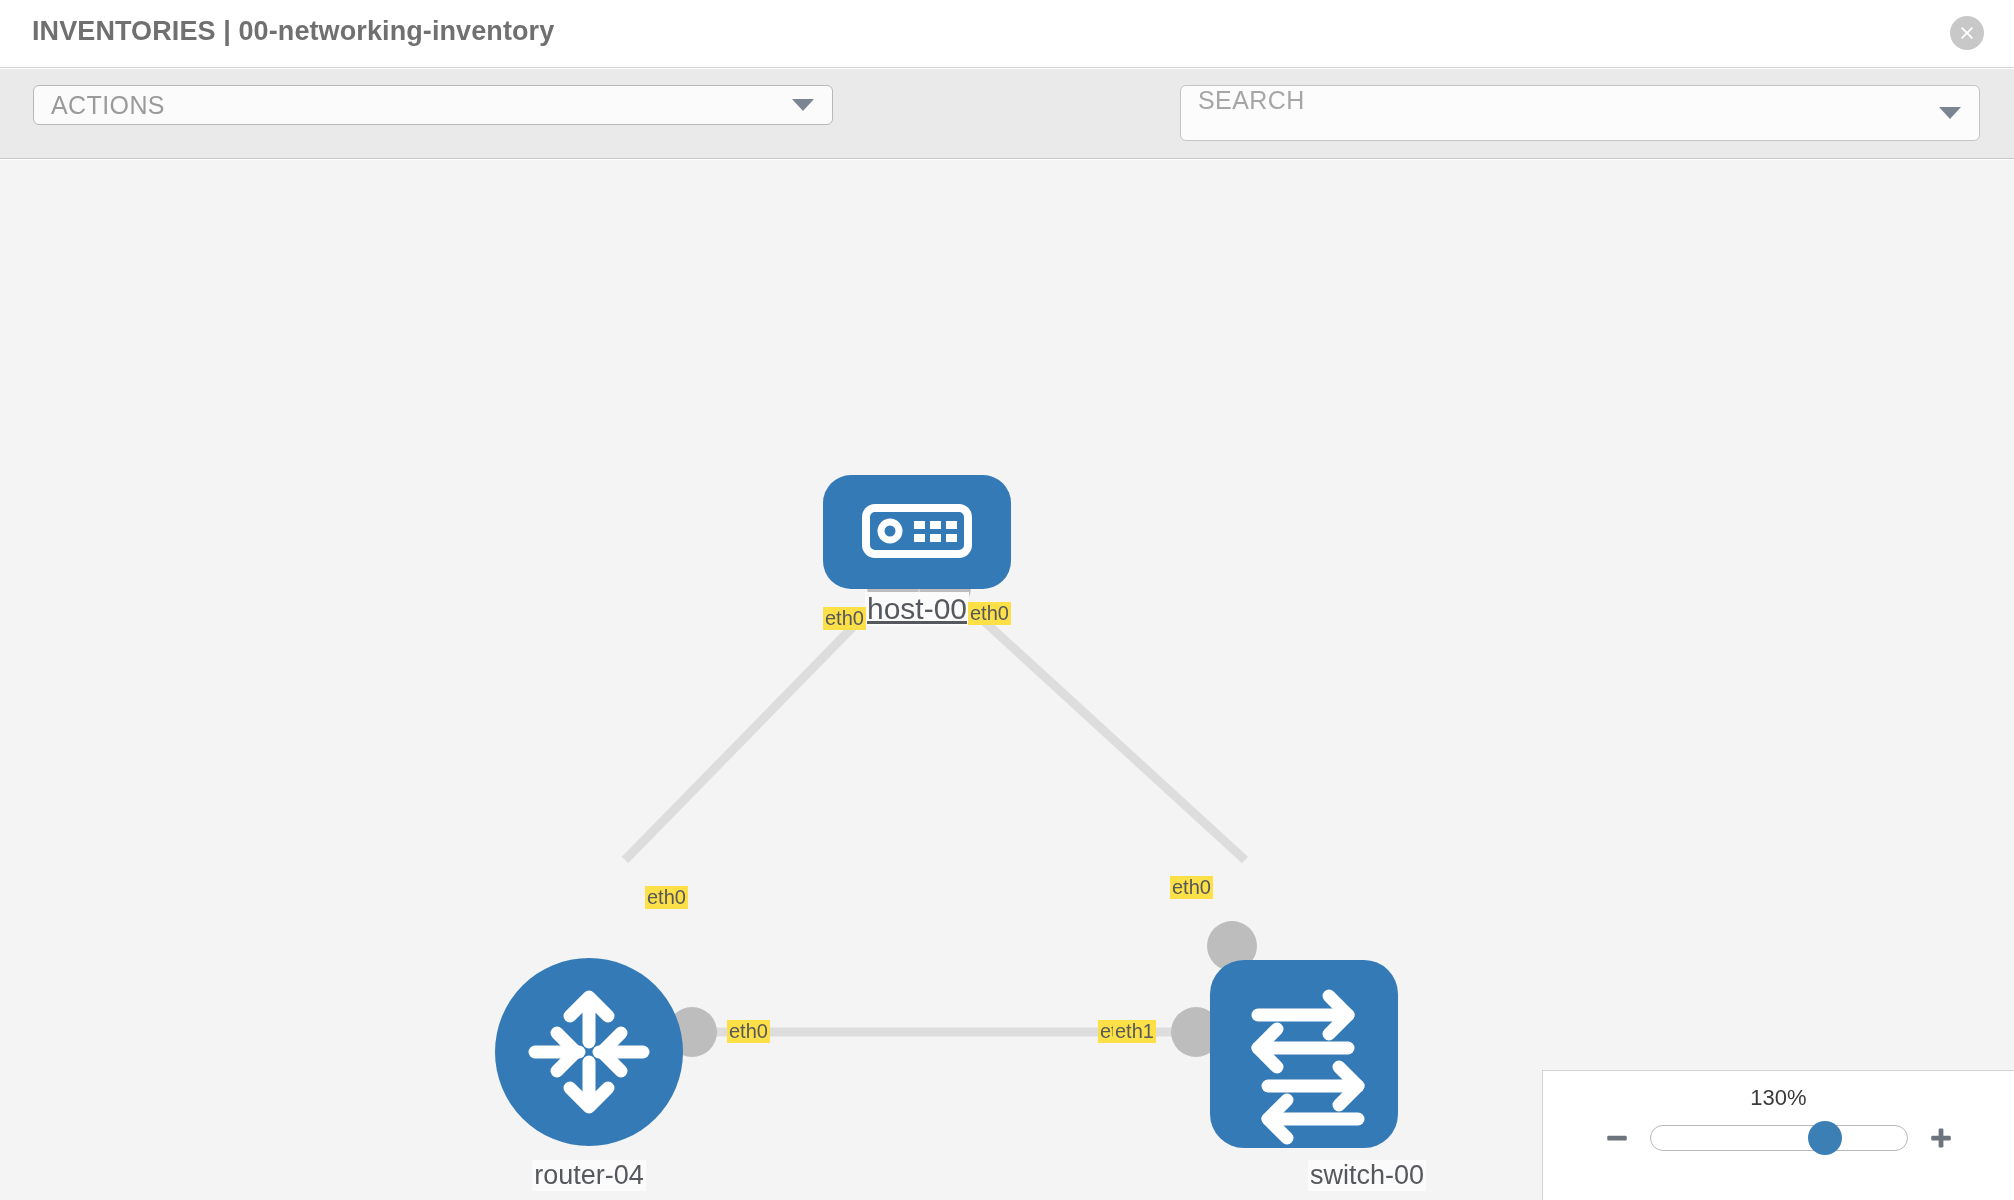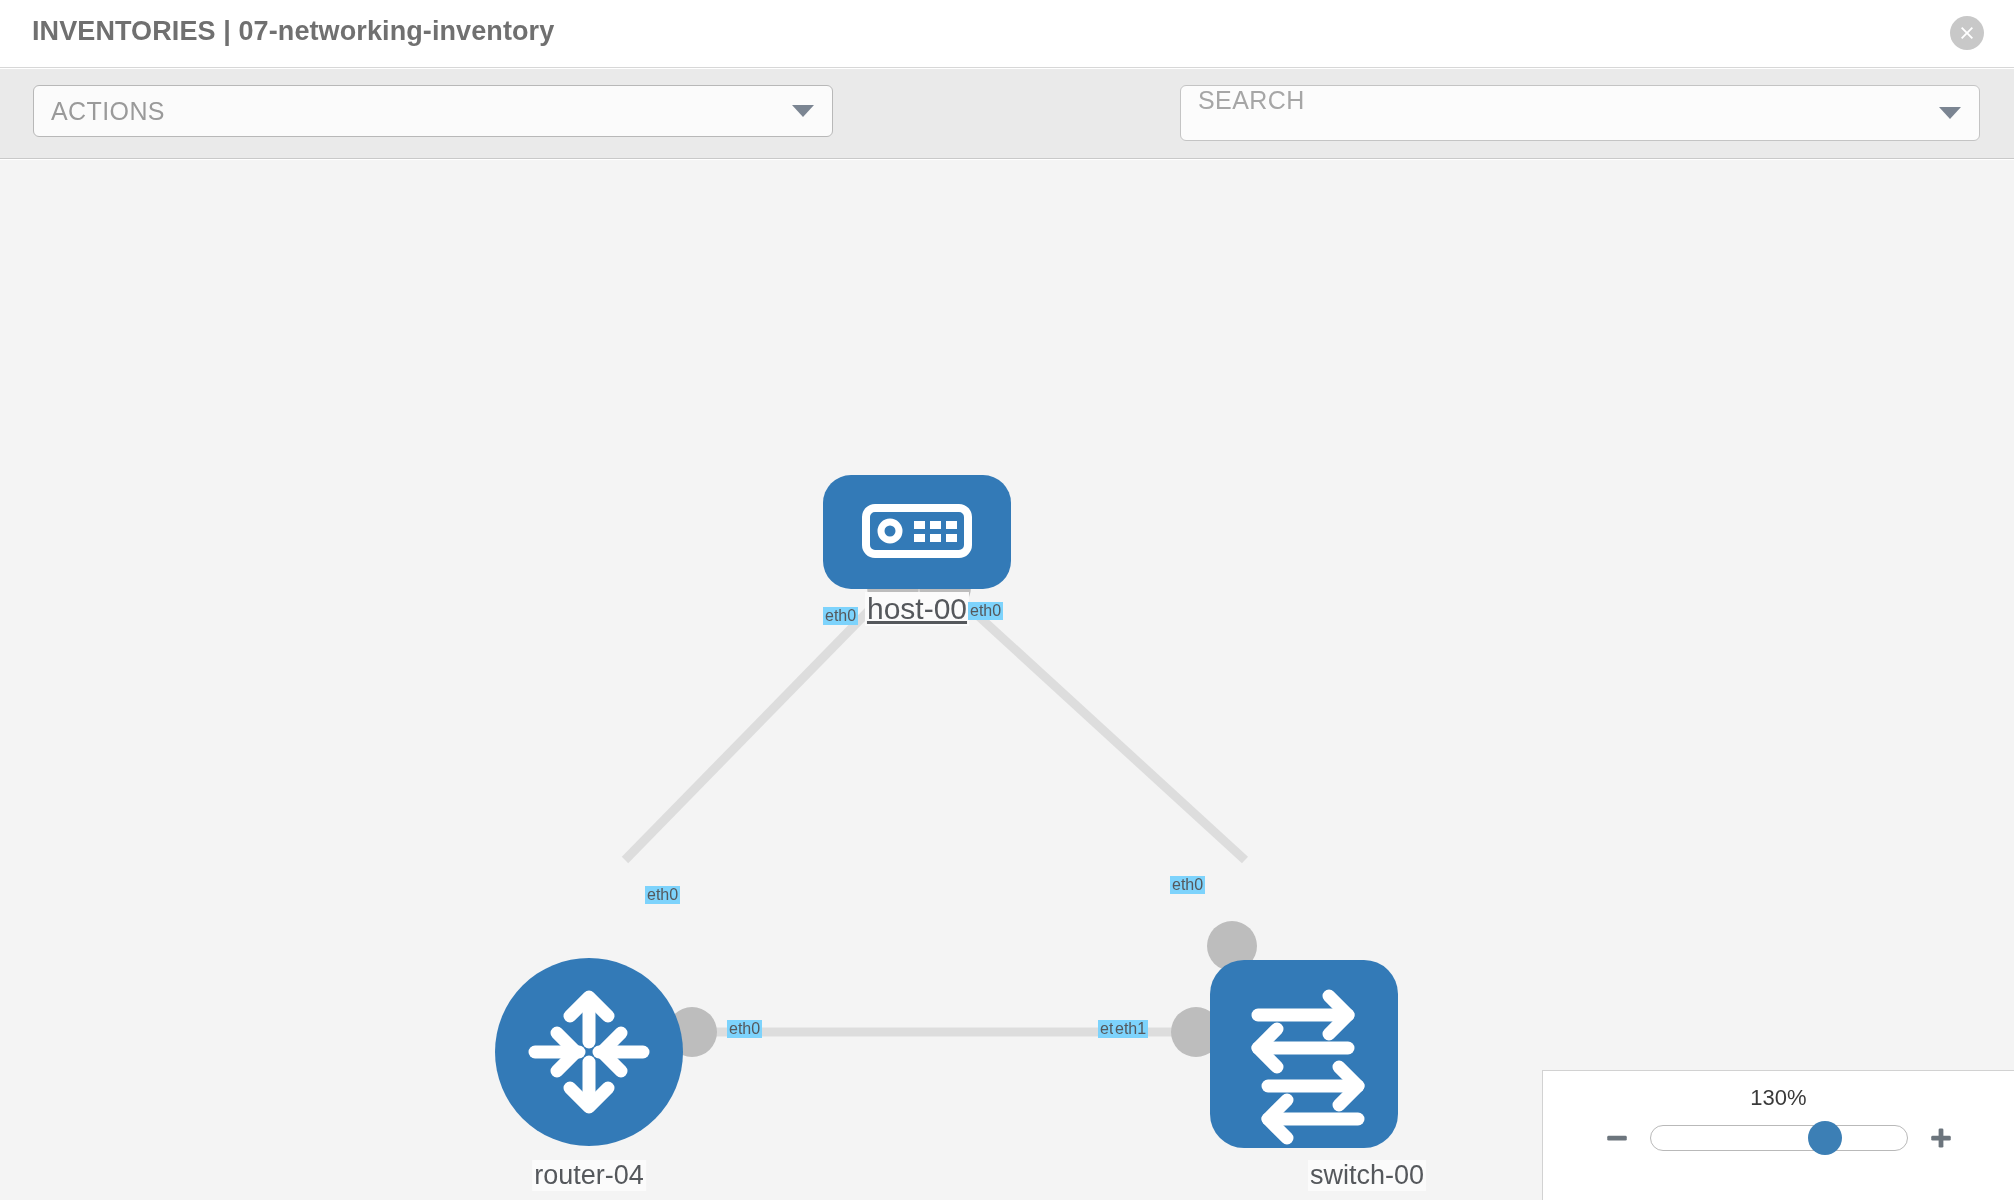--- a/index.html
+++ b/index.html
@@ -36,21 +36,21 @@
 
   
   .toolbar {
     position: absolute; left: 0; top: 69px;
     width: 2014px; height: 90px;
     background: #eaeaea;
     border-bottom: 1px solid #c9c9c9;
   }
   .actions-select {
     position: absolute; left: 33px; top: 16px;
-    width: 800px; height: 52px;
+    width: 800px; height: 40px;
     background: #fbfbfb;
     border: 1px solid #b8b8b8; border-radius: 6px;
     display: flex; align-items: center;
     cursor: pointer;
   }
   .actions-select .label {
     margin-left: 17px; font-size: 25px; color: #9a9a9a;
     letter-spacing: .4px;
   }
   .caret {
@@ -98,22 +98,22 @@
     position: absolute;
     font-size: 27px; color: #55585c;
     background: #fbfbfb;
     padding: 0 2px;
     white-space: nowrap;
     transform: translateX(-50%);
     pointer-events: none;
   }
   .iface-label {
     position: absolute;
-    font-size: 16px; color: #55585c;
-    background: #7dd3fc;
+    font-size: 20px; color: #55585c;
+    background: #fde047;
     padding: 0 2px;
     white-space: nowrap;
     pointer-events: none;
   }
 
   
   .zoom-panel {
     position: absolute; right: 0; bottom: 0;
     width: 472px; height: 130px;
     background: #ffffff;
@@ -149,21 +149,21 @@
     background: #3c7fb5;
     cursor: grab;
   }
 </style>
 </head>
 <body>
 
 <div id="app">
 
   <div class="header">
-    <div class="page-title">INVENTORIES | 07-networking-inventory</div>
+    <div class="page-title">INVENTORIES | 00-networking-inventory</div>
     <div class="close-btn">
       <svg width="18" height="18" viewBox="0 0 18 18">
         <path d="M4.3 3 9 7.7 13.7 3 15 4.3 10.3 9 15 13.7 13.7 15 9 10.3 4.3 15 3 13.7 7.7 9 3 4.3Z" fill="#ffffff"></path>
       </svg>
     </div>
   </div>
 
   <div class="toolbar">
 
     <div class="actions-select">

